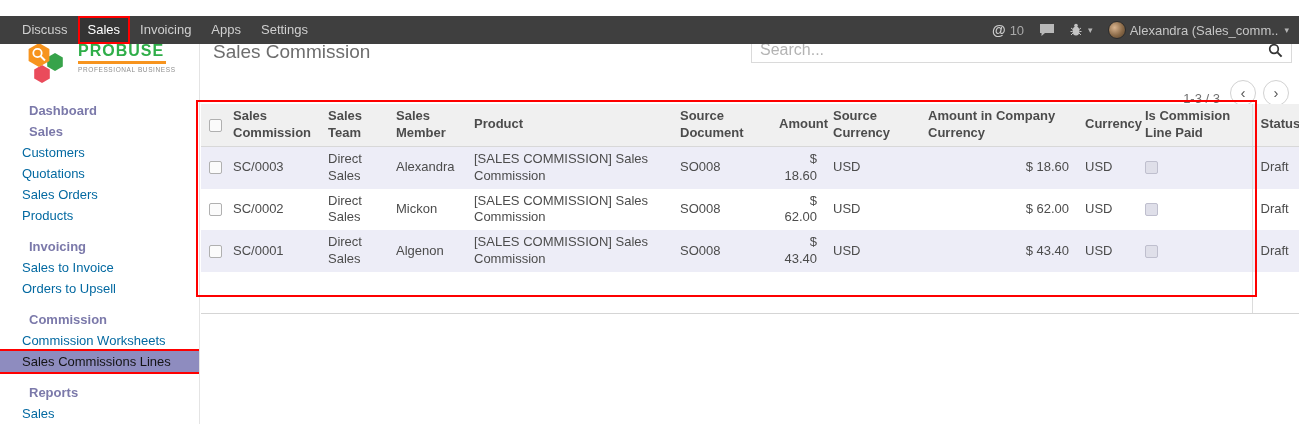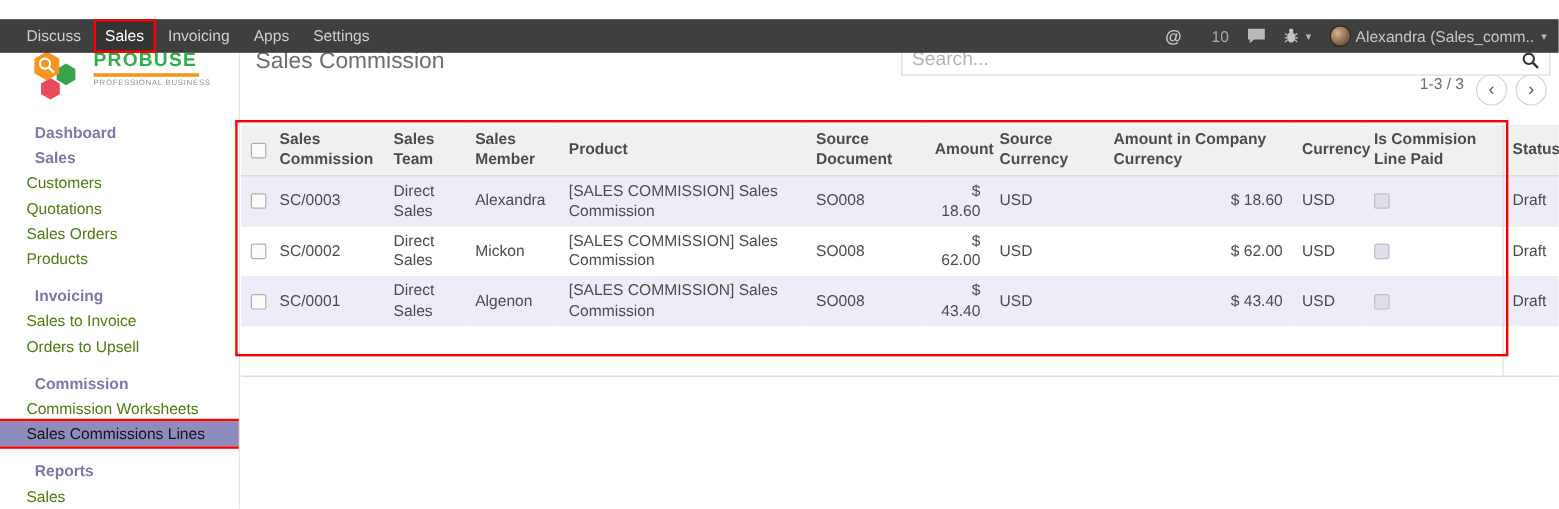--- a/index.html
+++ b/index.html
@@ -13,59 +13,59 @@
   .topbar {
     position:absolute; top:16px; left:0; width:100%; height:28px;
     background:#3f3f3f; display:flex; align-items:stretch; color:#cfcfcf; z-index:20;
   }
   .topbar-menus { display:flex; padding-left:12px; }
   .menu-item { padding:0 10px; line-height:28px; cursor:pointer; white-space:nowrap; }
   .menu-item.active { color:#fff; background:#343434; outline:2px solid #fe0000; outline-offset:-2px; }
   .topbar-right { margin-left:auto; display:flex; align-items:center; gap:15px; padding-right:10px; }
   .tb-item { display:flex; align-items:center; gap:4px; cursor:pointer; color:#c6c6c6; white-space:nowrap; }
   .at-icon { font-weight:bold; font-size:14px; color:#cdcdcd; }
-  .tb-count { color:#a9a9a9;margin-left:21px; }
+  .tb-count { color:#a9a9a9; }
   .avatar {
     width:18px; height:18px; border-radius:50%; display:inline-block;
     background:radial-gradient(circle at 35% 35%, #d9b48f 0%, #8a6a48 55%, #55402a 100%);
     border:1px solid #2c2c2c;
   }
   .caret { font-size:9px; color:#b5b5b5; margin-left:2px; }
 
   
   .sidebar {
     position:absolute; top:28px; left:0; width:200px; height:396px;
     background:#fff; border-right:1px solid #e4e4e4; overflow:hidden; z-index:5;
   }
   .brand { display:flex; gap:14px; margin:14px 8px 16px 26px; }
   .brand-name { color:#2fae49; font-weight:bold; font-size:16px; letter-spacing:1px; line-height:1.1; }
   .brand-bar { height:3px; background:#f7941e; width:88px; margin:1px 0 2px; }
   .brand-tagline { font-size:6.5px; color:#8f8f8f; letter-spacing:0.6px; }
   .side-section.gap { margin-top:10px; }
   .side-title { color:#7b79aa; font-weight:bold; padding:3px 10px; cursor:pointer;margin-left:19px; }
-  .side-item { padding:3px 10px 3px 22px; color:#4d7c0f; cursor:pointer; }
+  .side-item { padding:3px 10px 3px 22px; color:#0369a1; cursor:pointer; }
   .side-item.active {
     background:#8e8cbf; color:#141414;
     outline:2px solid #fe0000; outline-offset:0px;
   }
 
   
   .main { position:absolute; top:28px; left:201px; width:1098px; height:396px; background:#fff; }
   .page-title { position:absolute; left:12px; top:13px; font-size:19px; color:#6e6e6e; }
   .searchbox {
     position:absolute; left:550px; top:9px; width:541px; height:26px;
     border:1px solid #dadada; background:#fff; display:flex; align-items:center;
   }
   .searchbox input {
     flex:1; border:none; outline:none; padding:0 8px; height:100%;
     font-family:inherit; font-size:16px; color:#555; background:transparent;
   }
   .searchbox input::placeholder { color:#b3b3b3; }
   .search-icon { padding:0 8px 0 4px; display:flex; align-items:center; cursor:pointer; }
-  .pager { position:absolute; top:34px; right:10px; display:flex; align-items:flex-start; gap:7px; color:#6f6f6f; }
+  .pager { position:absolute; top:52px; right:10px; display:flex; align-items:flex-end; gap:7px; color:#6f6f6f; }
   .pager-range { margin-right:3px; }
   .pager-btn {
     width:26px; height:26px; border:1px solid #d2d2d2; border-radius:50%;
     background:#fff; color:#555; font-size:15px; line-height:23px; text-align:center; cursor:pointer;
   }
 
   
   .list-view { position:absolute; top:76px; left:0; width:1098px; }
   table { width:100%; border-collapse:collapse; table-layout:fixed; }
   th {

